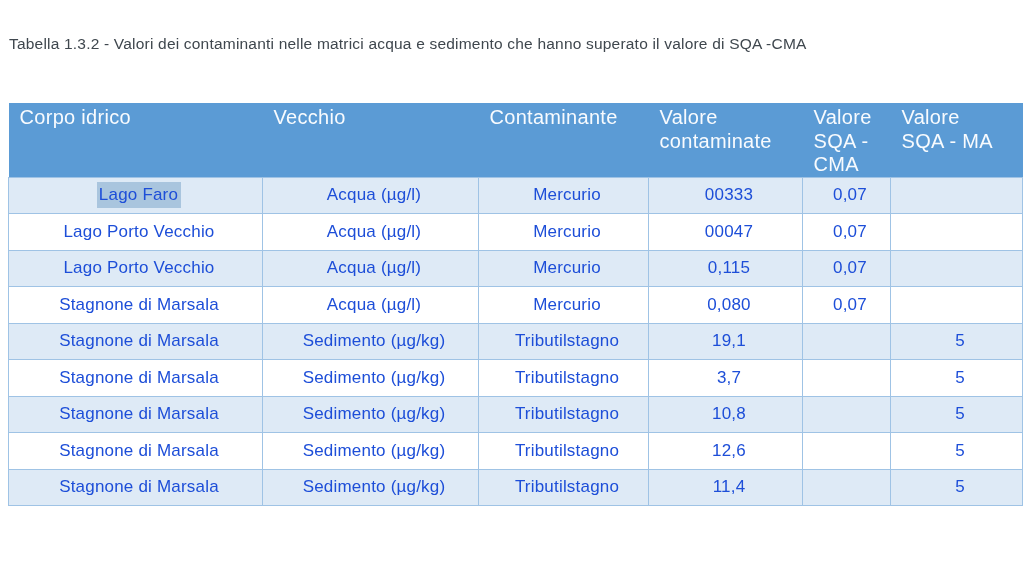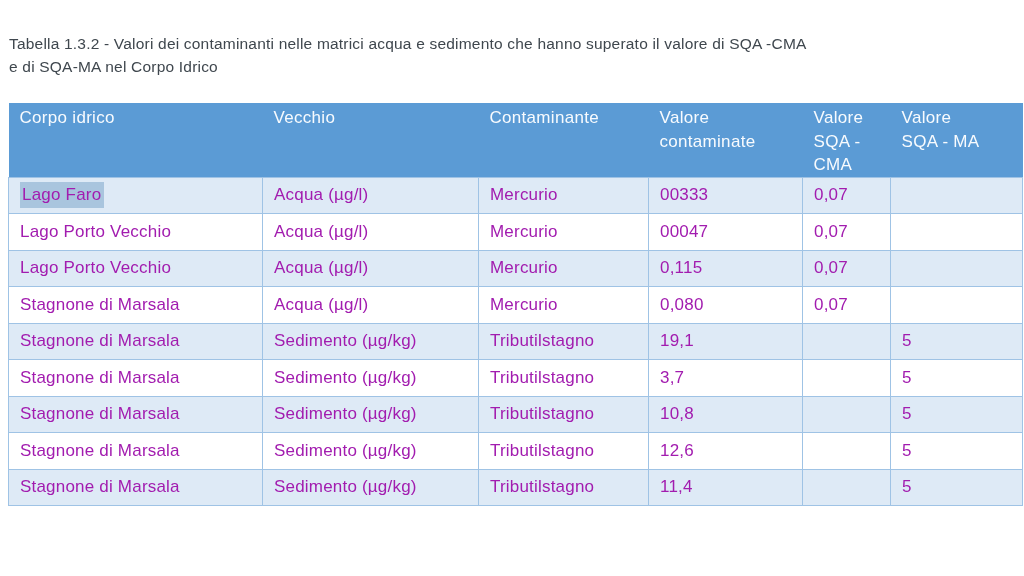--- a/index.html
+++ b/index.html
@@ -29,55 +29,55 @@
     left: 8px; top: 103px;
     width: 1014px;
     border-collapse: collapse;
     table-layout: fixed;
   }
   tr.header-row { height: 68px; }
   th {
     background: #5B9BD5;
     color: #F8FBFE;
     font-weight: 400;
-    font-size: 17px;
+    font-size: 20px;
     line-height: 23.5px;
     text-align: left;
     vertical-align: top;
     padding: 3px 4px 0 11px;
     letter-spacing: 0.3px;
     border: none;
   }
   th span { display: block; }
   tbody tr { height: 36.5px; }
   td {
     border: 1.5px solid #9FC3E5;
     background: #ffffff;
     font-size: 17px;
-    color: #a21caf;
+    color: #1d4ed8;
     letter-spacing: 0.2px;
     vertical-align: middle;
     padding: 0 4px 0 11px;
     white-space: nowrap;
     overflow: hidden;
+    text-align: center;
   }
   tbody tr:nth-child(odd) td { background: #DEEAF6; }
   .selected-text {
     background: #A9C5DE;
     padding: 3px 3px 4px 2px;
   }
 </style>
 </head>
 <body>
 
 <div class="page">
 
   <div class="caption">
     <span>Tabella 1.3.2 - Valori dei contaminanti nelle matrici acqua e sedimento che hanno superato il valore di SQA -CMA</span>
-    <span>e di SQA-MA nel Corpo Idrico</span>
   </div>
 
   <table class="contaminants">
     <colgroup>
       <col style="width:254px">
         <col style="width:216px">
         <col style="width:170px">
       <col style="width:154px">
         <col style="width:88px">
         <col style="width:132px">

